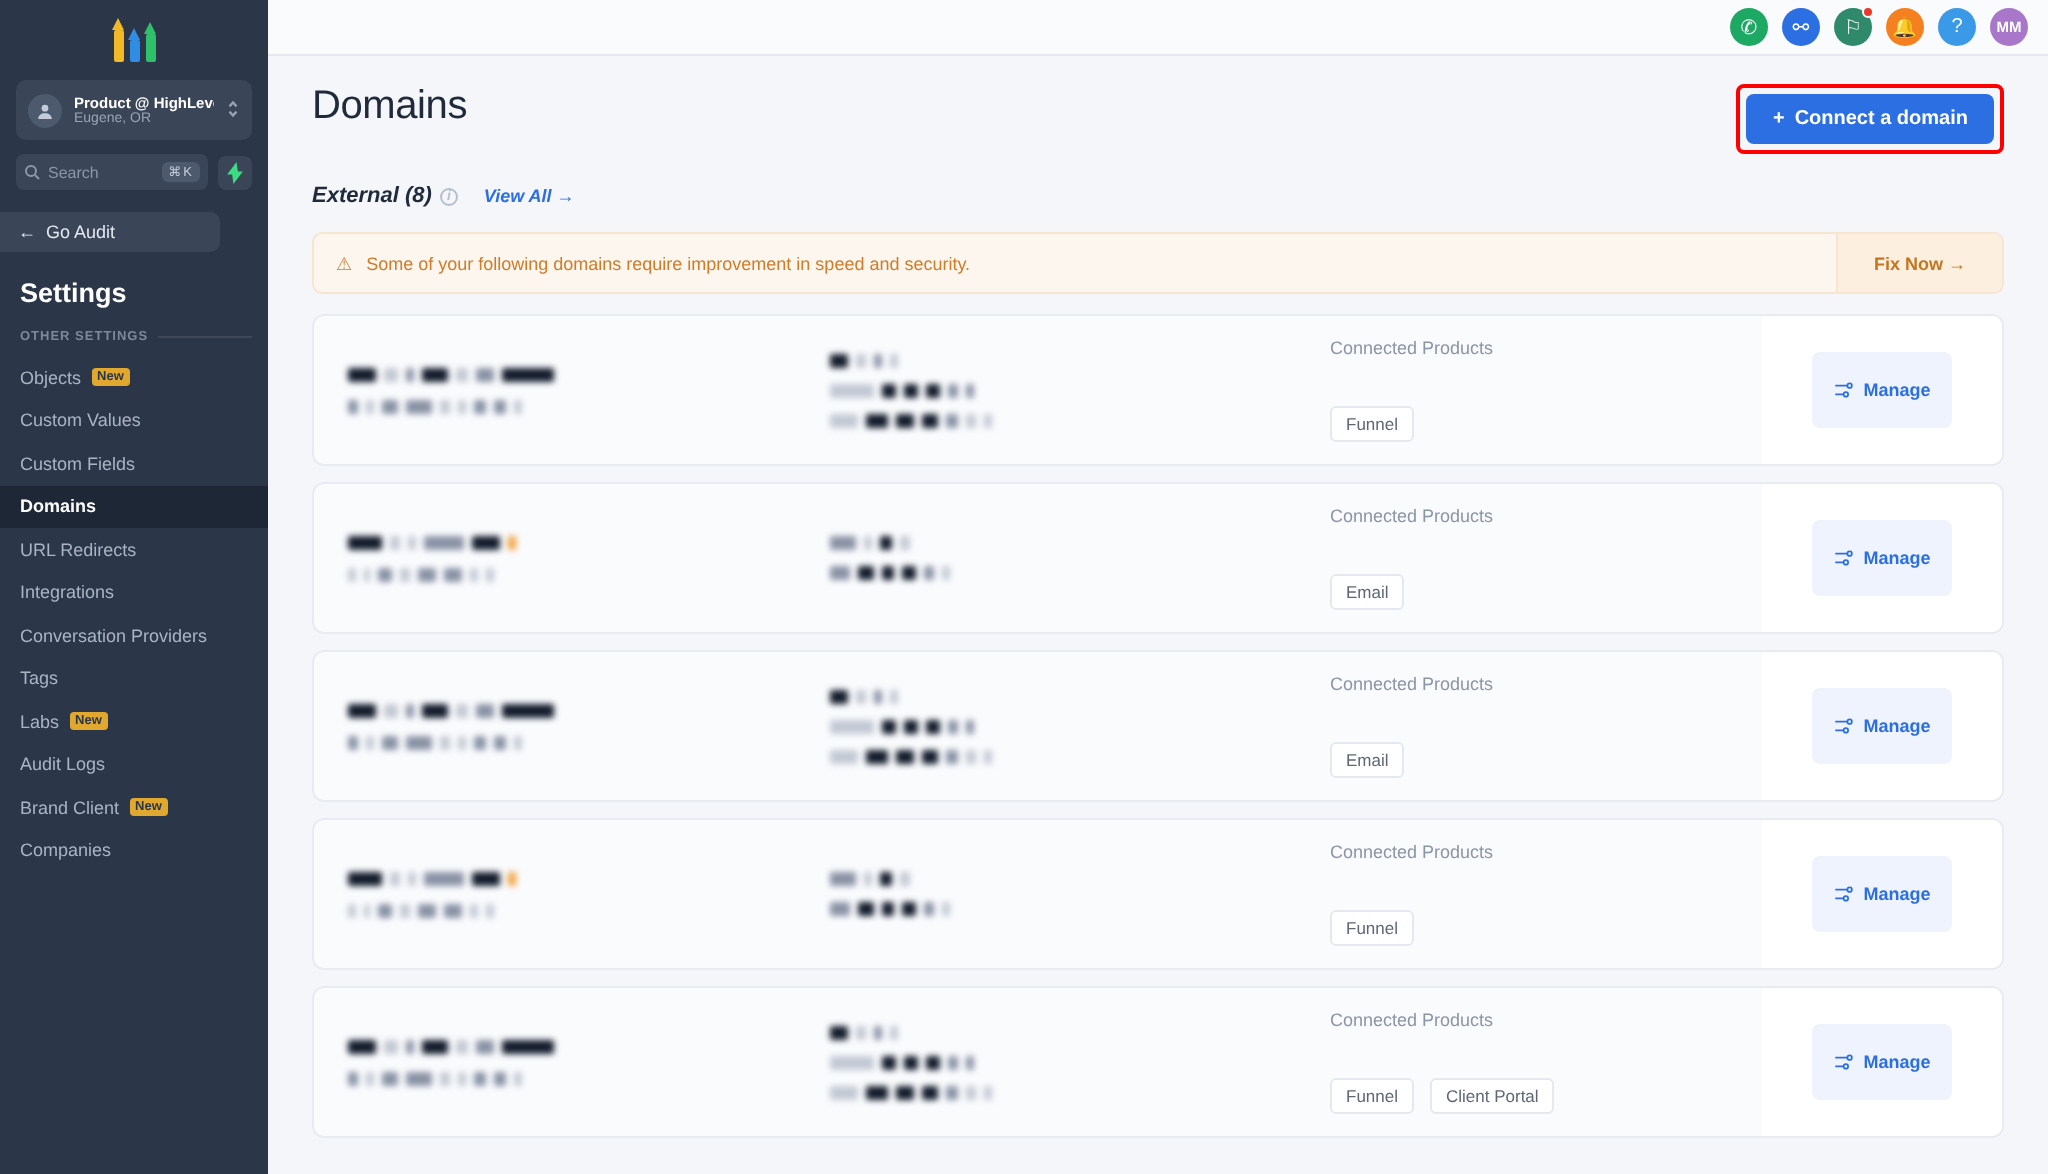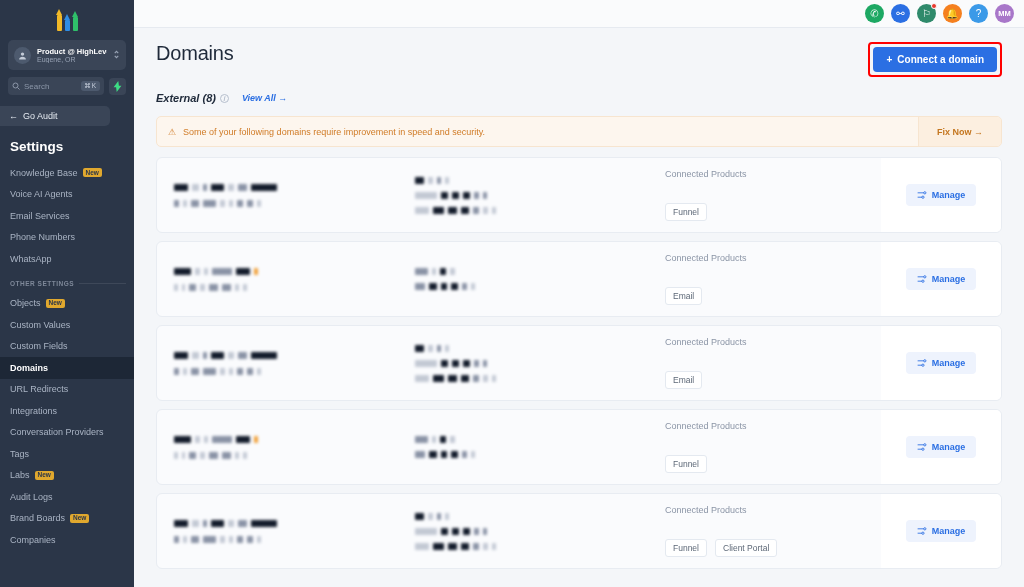--- a/index.html
+++ b/index.html
@@ -166,21 +166,21 @@
   .blk.o { background: #f0a23c; }
   .blk.d { background: #141c2c; }
 
   .cp-label { font-size: 9px; color: #8b95a6; }
   .chips { display: flex; gap: 8px; }
   .chip {
     border: 1px solid #e4e9f0; background: #fff; border-radius: 3px;
     font-size: 8.5px; color: #55607180; padding: 3px 7px; color: #5d6877;
   }
   .manage-btn {
-    background: #eef3fd; border: none; border-radius: 4px; height: 22px;
+    background: #eef3fd; border: none; border-radius: 4px; height: 38px;
     padding: 0 11px; display: flex; align-items: center; gap: 5px;
     font-size: 9px; color: #2b6fe3; font-weight: bold; cursor: pointer;
   }
 </style>
 </head>
 <body>
 
 <div class="app">
 
   <div class="sidebar">
@@ -235,38 +235,20 @@
       </div>
     </div>
 
     <div class="goback">
       <span>←</span>
       <span>Go Audit</span>
     </div>
 
     <div class="settings-title">Settings</div>
 
-    <div id="nav-primary">
-        <div class="nav-item">
-          <span>Knowledge Base</span>
-          <span class="badge-new">New</span>
-        </div>
-        <div class="nav-item">
-          <span>Voice AI Agents</span>
-        </div>
-        <div class="nav-item">
-          <span>Email Services</span>
-        </div>
-        <div class="nav-item">
-          <span>Phone Numbers</span>
-        </div>
-        <div class="nav-item">
-          <span>WhatsApp</span>
-        </div>
-      </div>
 
     <div class="section-head">
       <span>OTHER SETTINGS</span>
       <div class="rule"></div>
     </div>
 
     <div id="nav-other">
         <div class="nav-item">
           <span>Objects</span>
           <span class="badge-new">New</span>
@@ -293,21 +275,21 @@
           <span>Tags</span>
         </div>
         <div class="nav-item">
           <span>Labs</span>
           <span class="badge-new">New</span>
         </div>
         <div class="nav-item">
           <span>Audit Logs</span>
         </div>
         <div class="nav-item">
-          <span>Brand Boards</span>
+          <span>Brand Client</span>
           <span class="badge-new">New</span>
         </div>
         <div class="nav-item">
           <span>Companies</span>
         </div>
       </div>
   </div>
 
   <div class="main">
 

